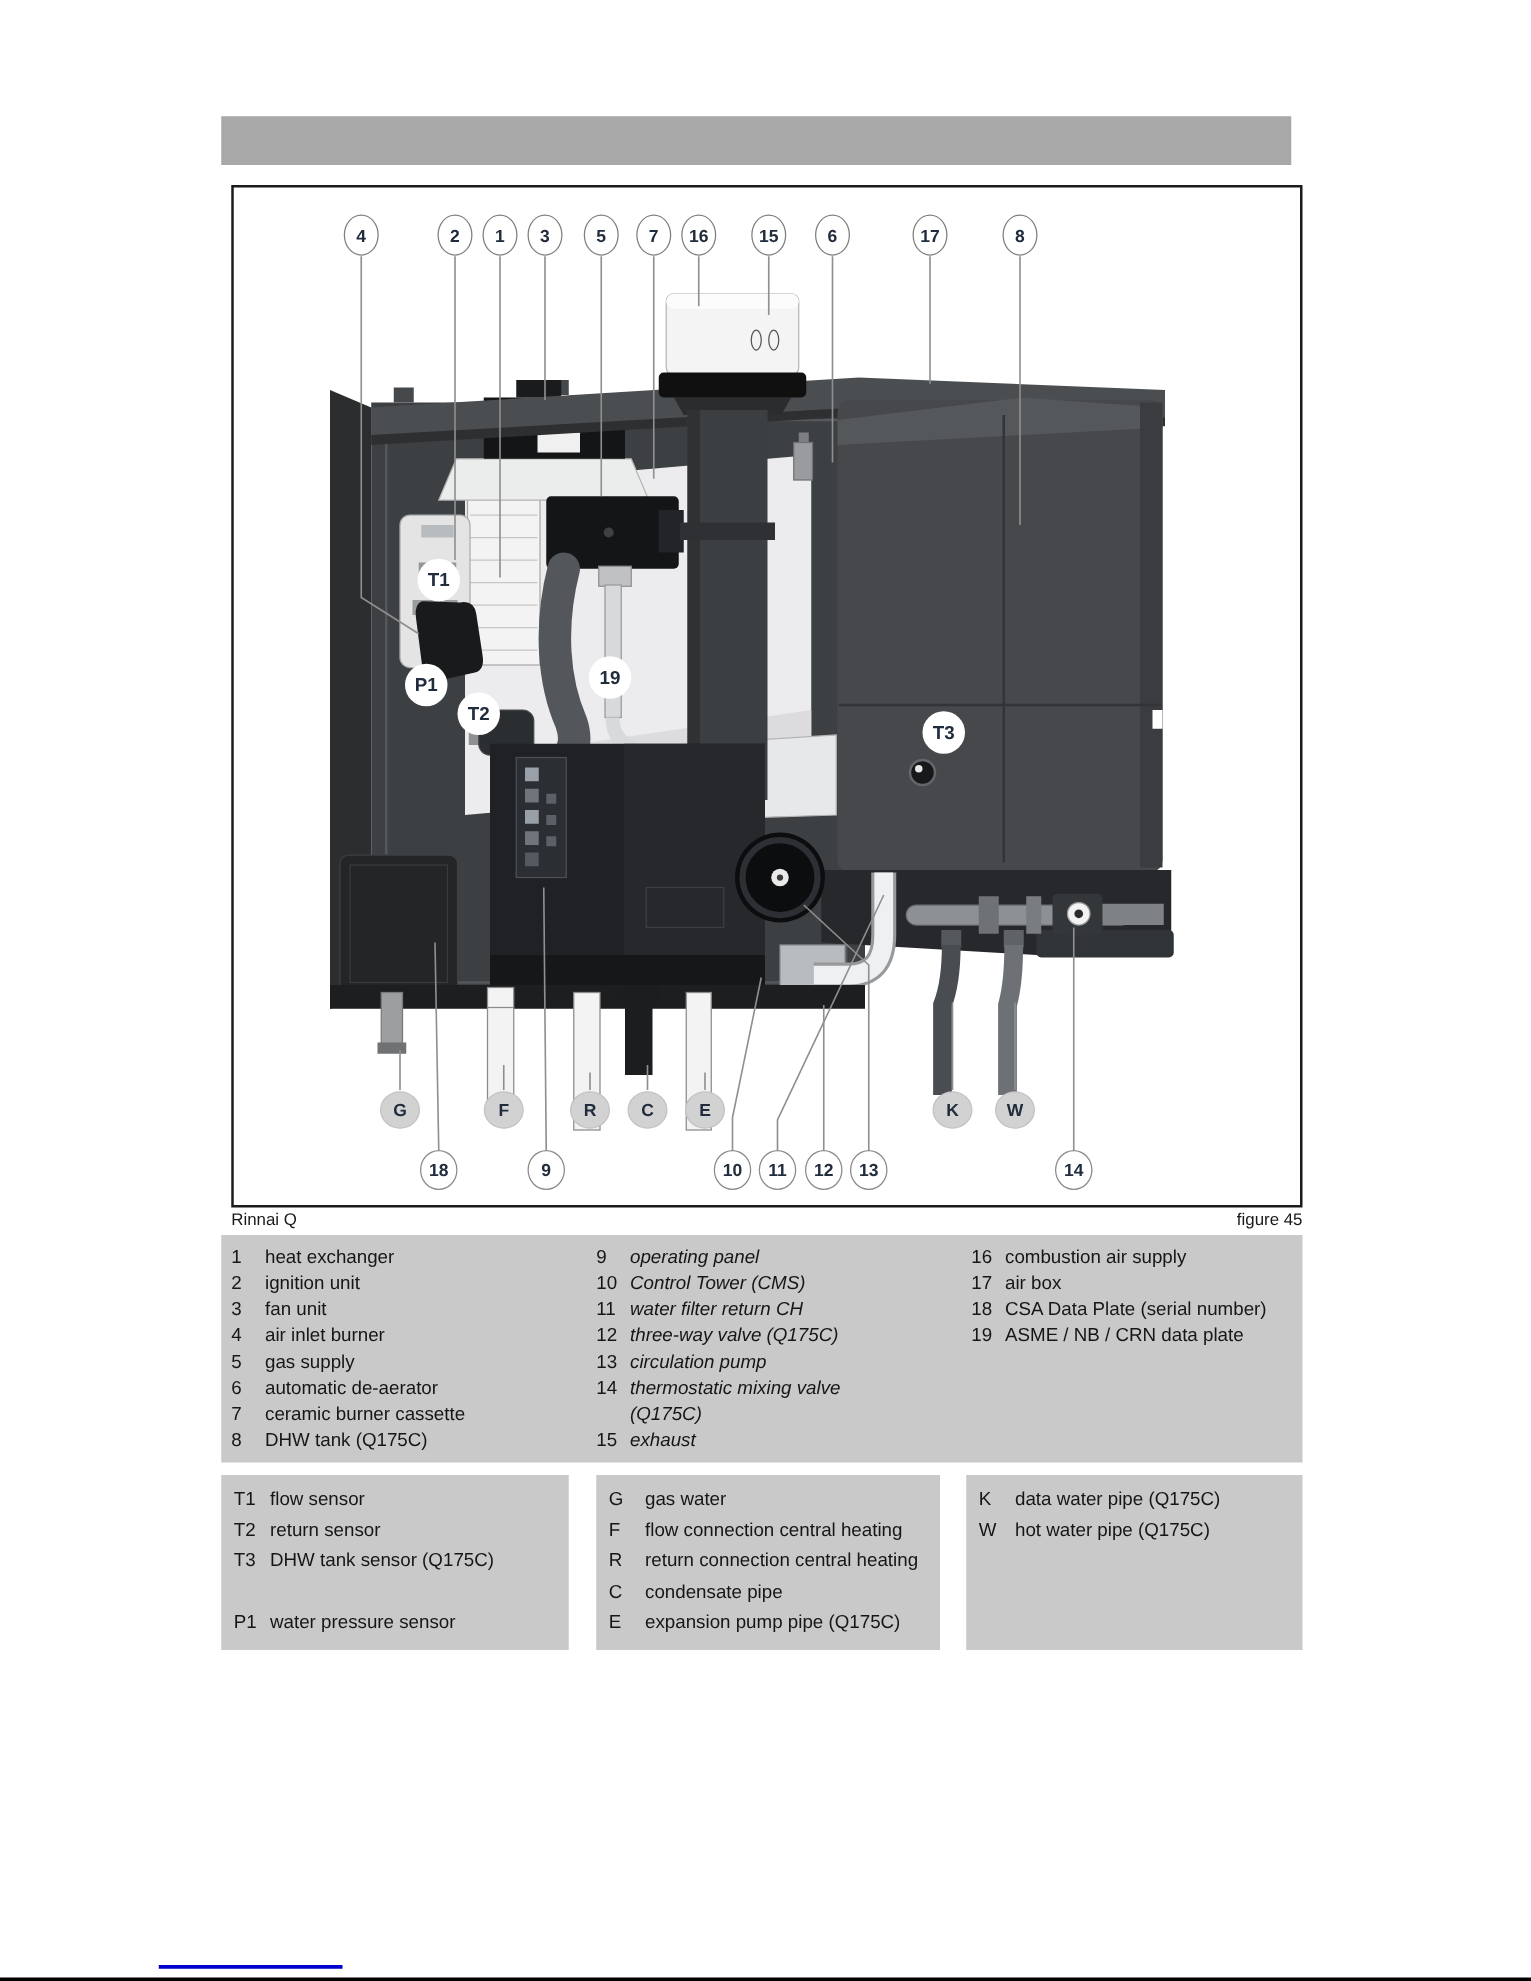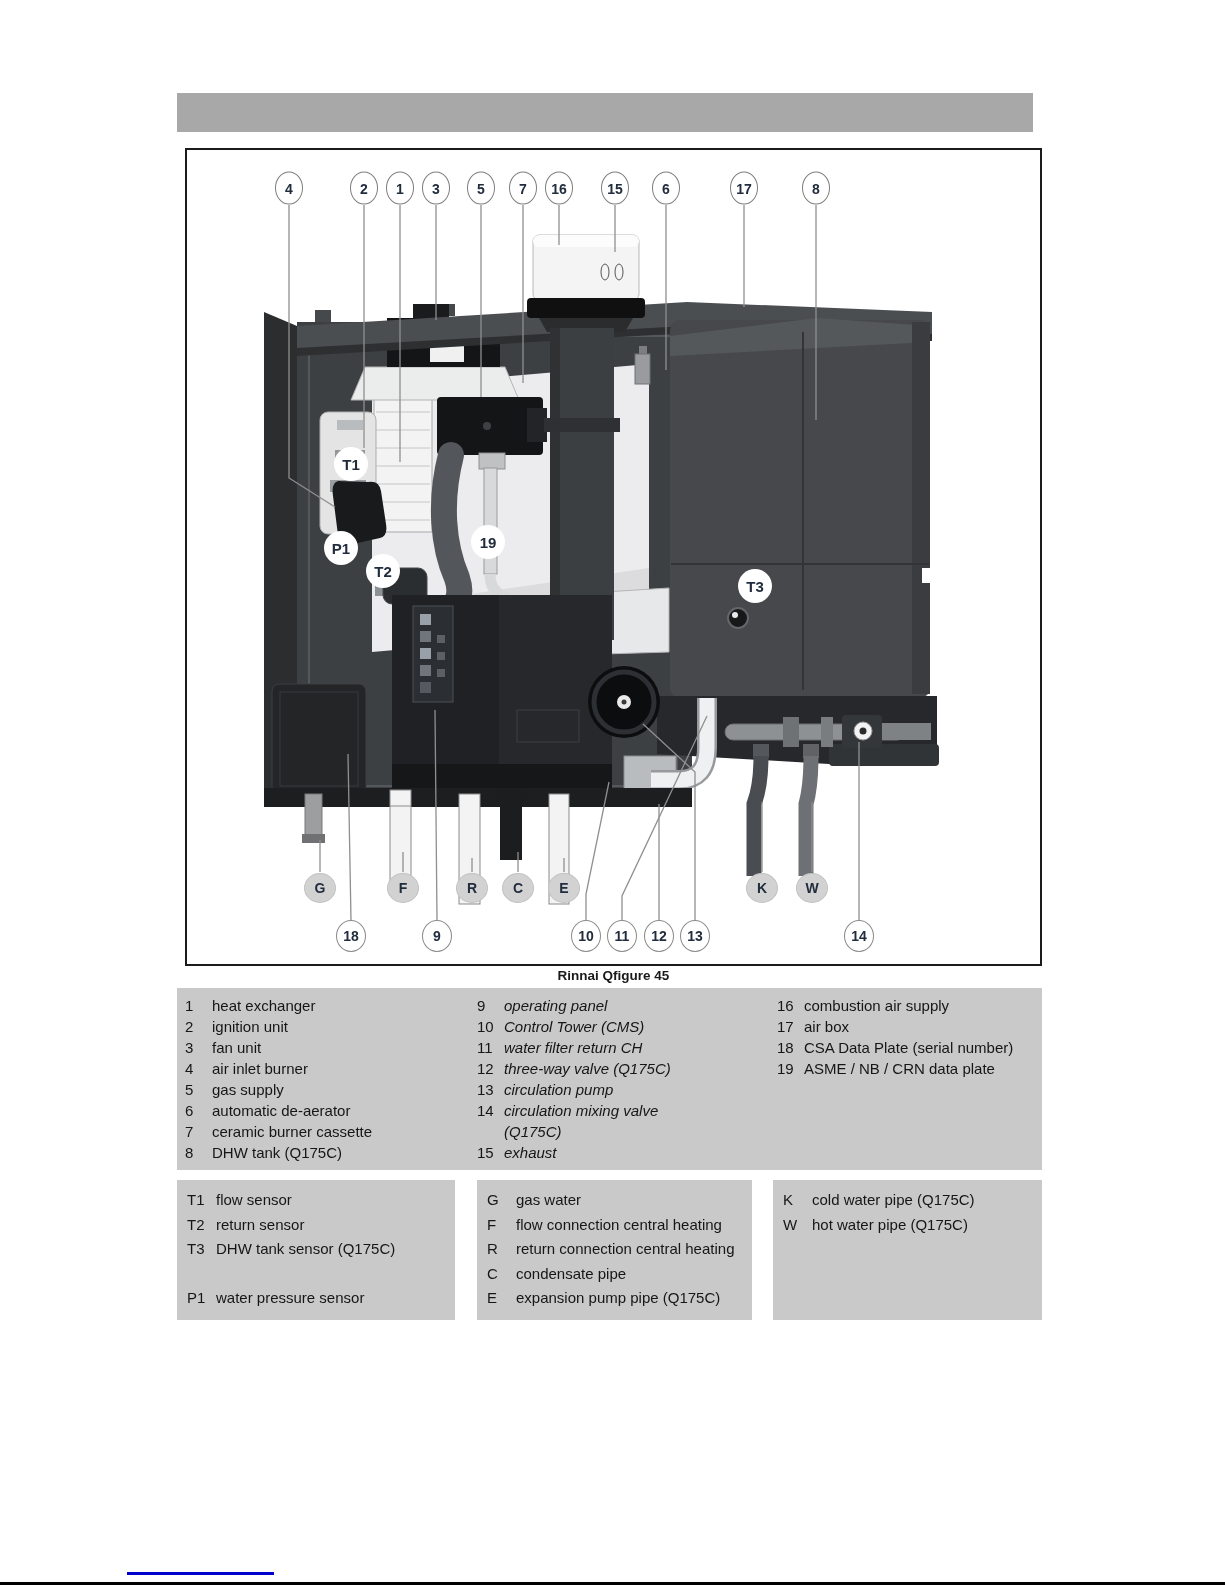--- a/index.html
+++ b/index.html
@@ -14,21 +14,21 @@
 
   .co{position:absolute;display:flex;align-items:center;justify-content:center;
       border-radius:50%;transform:translate(-50%,-50%);
       font-weight:bold;color:#212c3d;background:#ffffff;box-sizing:border-box;}
   .co-top{width:28px;height:33px;border:1.5px solid #7e7e7e;font-size:14px;}
   .co-port{width:32px;height:30px;border:1px solid #c2c2c2;background:#d2d2d2;font-size:14px;}
   .co-num{width:30px;height:32px;border:1.5px solid #8a8a8a;font-size:14px;}
   .co-inline{width:34px;height:34px;border:none;font-size:15px;}
 
   .caption-row{position:absolute;left:185px;top:968px;width:857px;display:flex;
-               justify-content:center;font-size:13.5px;font-weight:bold;color:#1a1a1a;}
+               justify-content:space-between;font-size:13.5px;font-weight:normal;color:#1a1a1a;}
 
   .legend-main{position:absolute;left:177px;top:988px;width:865px;height:182px;
                background:#c9c9c9;box-sizing:border-box;padding:7px 0 0 8px;
                display:grid;grid-template-columns:292px 300px 1fr;}
   .lrow{display:flex;line-height:21px;font-size:15px;color:#161616;}
   .lkey{flex:0 0 27px;}
   .ltxt{flex:1;}
   .lcol2 .ltxt{max-width:180px;font-style:italic;}
 
   .legend-box{position:absolute;top:1180px;height:140px;background:#c9c9c9;
@@ -345,21 +345,21 @@
           <span class="ltxt">three-way valve (Q175C)</span>
         </div>
 
         <div class="lrow">
           <span class="lkey">13</span>
           <span class="ltxt">circulation pump</span>
         </div>
 
         <div class="lrow">
           <span class="lkey">14</span>
-          <span class="ltxt">circulation mixing valve (Q175C)</span>
+          <span class="ltxt">thermostatic mixing valve (Q175C)</span>
         </div>
 
         <div class="lrow">
           <span class="lkey">15</span>
           <span class="ltxt">exhaust</span>
         </div>
       </div>
     <div class="lcol">
 
         <div class="lrow">
@@ -436,21 +436,21 @@
       <div class="lrow">
         <span class="lkey">E</span>
         <span class="ltxt">expansion pump pipe (Q175C)</span>
       </div>
     </div>
 
   <div class="legend-box box-water">
 
       <div class="lrow">
         <span class="lkey">K</span>
-        <span class="ltxt">cold water pipe (Q175C)</span>
+        <span class="ltxt">data water pipe (Q175C)</span>
       </div>
 
       <div class="lrow">
         <span class="lkey">W</span>
         <span class="ltxt">hot water pipe (Q175C)</span>
       </div>
     </div>
 
   <div class="blue-line"></div>
   <div class="bottom-rule"></div>

